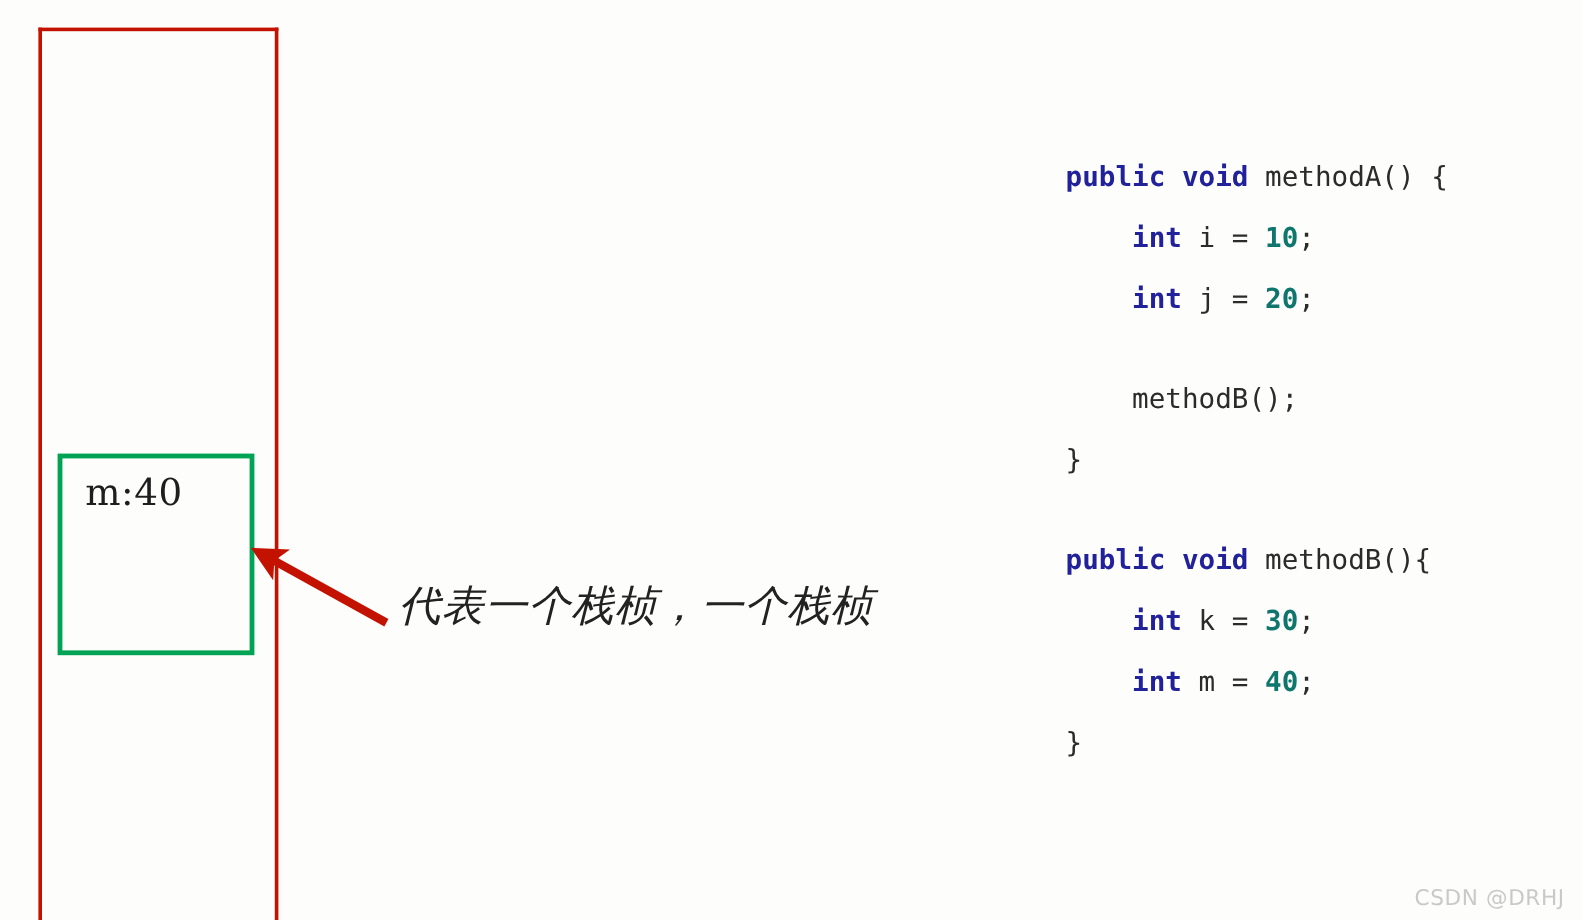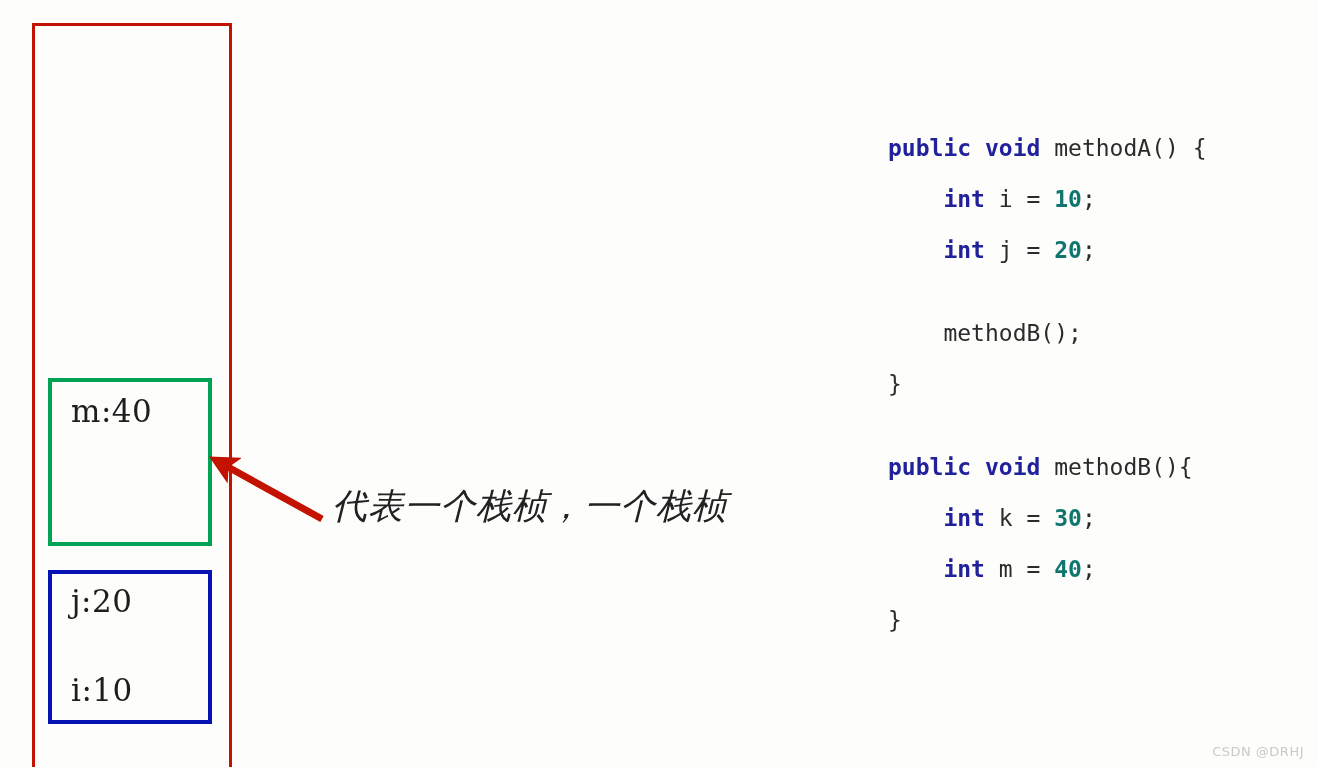--- a/index.html
+++ b/index.html
@@ -35,21 +35,21 @@
     background: #fdfdfc;
   }
 
   
   .frame {
     position: absolute;
     left: 13px;
     width: 164px;
     box-sizing: border-box;
     display: flex;
-    flex-direction: column;
+    flex-direction: row;
     justify-content: space-between;
     background: #fdfdfc;
   }
   .frame-b {
     top: 352px;
     height: 168px;
     border: 4px solid #00a353;
     padding: 14px 0 16px 0;
   }
   .frame-a {
@@ -110,41 +110,37 @@
   .num  { color: #0f766e; font-weight: bold; }
   .id   { color: #2b2b2b; }
   .punc { color: #2b2b2b; }
 
   
   .watermark {
     position: absolute;
     right: 14px;
     bottom: 8px;
     font-family: "DejaVu Sans", "Liberation Sans", sans-serif;
-    font-size: 13px;
+    font-size: 18px;
     color: #c9c9c9;
     letter-spacing: 0.5px;
     margin-left: 12px;
   }
 </style>
 </head>
 <body>
 
 <div id="canvas">
 
   <div class="stack-outer">
 
     <div class="frame frame-b">
       <div class="var">m:40</div>
     </div>
 
-    <div class="frame frame-a">
-      <div class="var">j:20</div>
-      <div class="var">i:10</div>
-    </div>
 
   </div>
 
   <svg id="arrow-layer" viewBox="0 0 1318 767" xmlns="http://www.w3.org/2000/svg">
     <defs>
       <marker id="arrowhead" markerWidth="4.2" markerHeight="4.2" refX="1.1" refY="2.1" orient="auto" markerUnits="strokeWidth">
         <path d="M 0 0 L 4.2 2.1 L 0 4.2 L 1.0 2.1 z" fill="#c41200"></path>
       </marker>
     </defs>
     <line x1="322" y1="519" x2="228" y2="467" stroke="#c41200" stroke-width="7" marker-end="url(#arrowhead)"></line>

